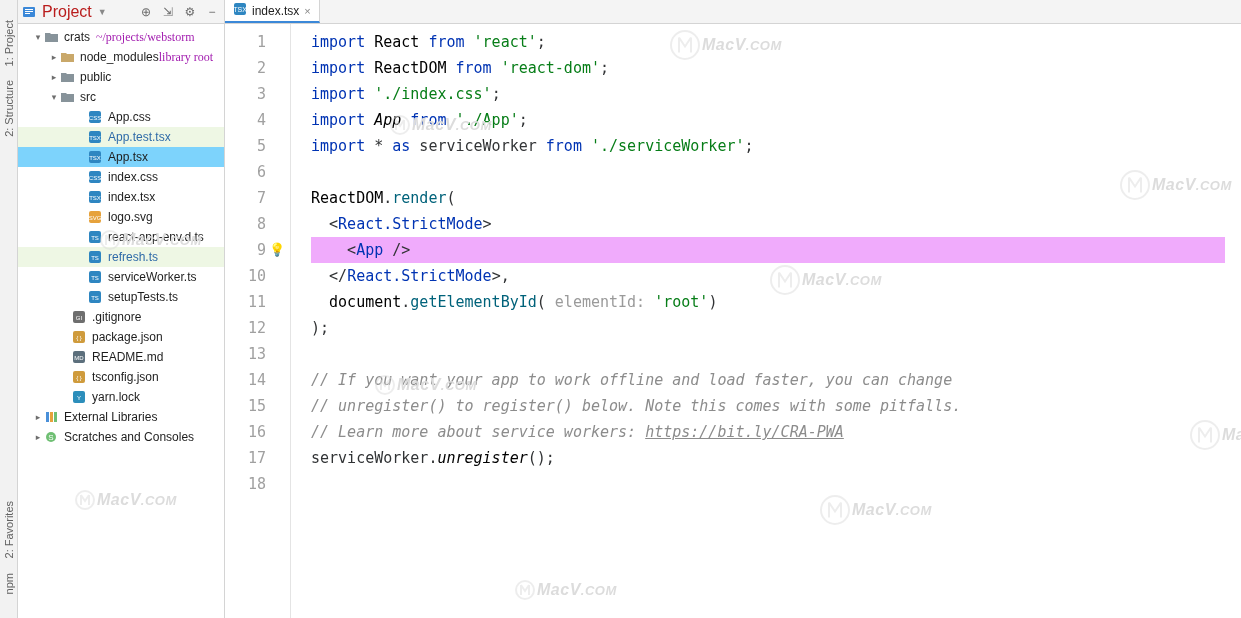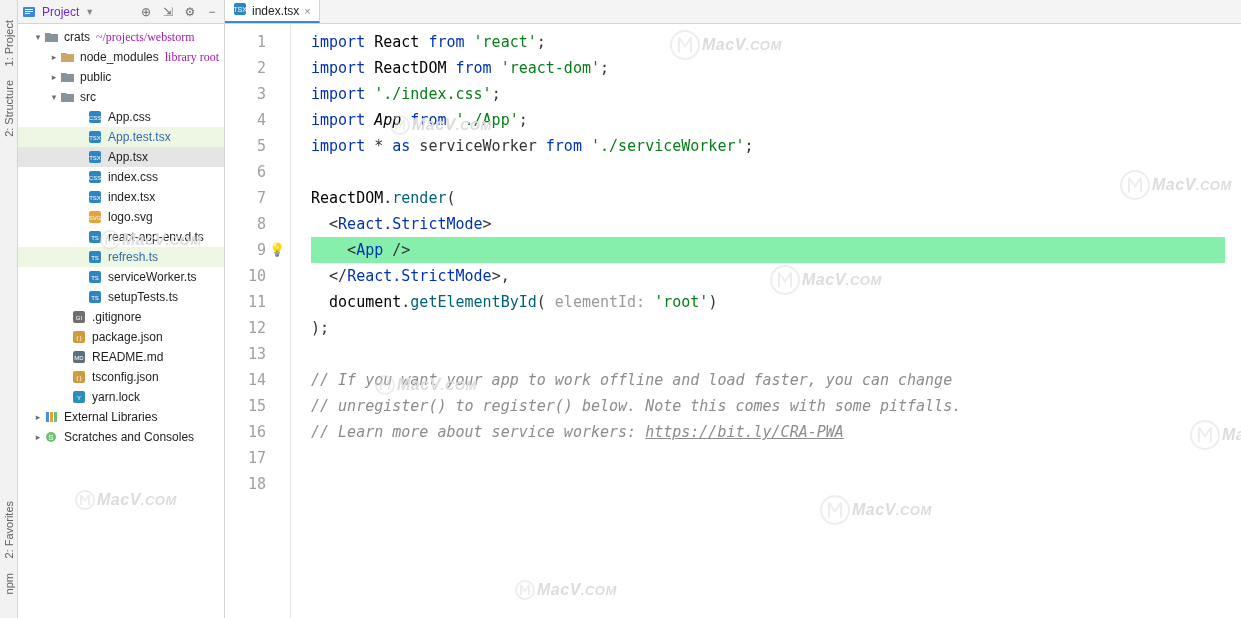--- a/index.html
+++ b/index.html
@@ -42,42 +42,42 @@
 .sidebar-header {
   height: 24px;
   border-bottom: 1px solid #d4d4d4;
   display: flex;
   align-items: center;
   padding: 0 4px;
   gap: 6px;
   background: #f4f4f4;
 }
 .project-icon { width: 14px; height: 14px; display: inline-block; }
-.project-label { font-size: 12px; color: #6d28d9; font-weight: 500; }
+.project-label { font-size: 16px; color: #b91c1c; font-weight: 500; }
 .dropdown-chev { color: #888; font-size: 9px; }
 .header-spacer { flex: 1; }
 .header-btn {
   width: 16px; height: 16px;
   display: flex; align-items: center; justify-content: center;
   color: #6e6e6e; cursor: pointer; font-size: 12px;
 }
 .tree {
   flex: 1;
   overflow-y: auto;
   padding-top: 3px;
 }
 .tree-row {
   display: flex;
   align-items: center;
   height: 20px;
   padding-left: 0;
   white-space: nowrap;
   cursor: pointer;
 }
-.tree-row.selected { background: #e5e5e5; }
+.tree-row.selected { background: #7dd3fc; }
 .tree-row.highlighted { background: #eef7e4; }
 .tree-indent { display: inline-block; }
 .expand-arrow {
   width: 12px;
   display: inline-flex;
   justify-content: center;
   color: #6e6e6e;
   font-size: 9px;
 }
 .file-icon {
@@ -119,21 +119,21 @@
 }
 .gutter-line { height: 26px; display: flex; align-items: center; justify-content: flex-end; padding-right: 24px; color: #a0a0a0; position: relative; }
 .gutter-line .bulb {
   position: absolute;
   right: 4px;
   color: #e6a23c;
   font-size: 13px;
 }
 .code-col { flex: 1; padding: 5px 16px 0 20px; position: relative; }
 .code-line { height: 26px; white-space: pre; }
-.code-line.current { background: #86efac; }
+.code-line.current { background: #f0abfc; }
 .kw { color: #0033b3; }
 .fn { color: #00627a; }
 .cls { color: #000; }
 .str { color: #067d17; }
 .tag { color: #0033b3; }
 .attrhint { color: #9a9a9a; font-style: normal; }
 .method-it { font-style: italic; color: #000; }
 .cmt { color: #8c8c8c; font-style: italic; }
 .cmt a { color: #8c8c8c; text-decoration: underline; }
 .watermark {
@@ -198,21 +198,21 @@
         </div>
         <div class="tree-row">
           <span class="tree-indent" style="width: 30px;"></span>
           <span class="expand-arrow">▸</span>
           <span class="file-icon">
             <svg width="16" height="14">
               <path d="M1 3h5l1 1h7v8H1z" fill="#c9a86a"></path>
             </svg>
           </span>
           <span class="tree-label">node_modules</span>
-          <span class="tree-label muted" style="margin-left: 6px;">library root</span>
+          <span class="tree-label muted" style="">library root</span>
         </div>
         <div class="tree-row">
           <span class="tree-indent" style="width: 30px;"></span>
           <span class="expand-arrow">▸</span>
           <span class="file-icon">
             <svg width="16" height="14">
               <path d="M1 3h5l1 1h7v8H1z" fill="#87939a"></path>
             </svg>
           </span>
           <span class="tree-label">public</span>
@@ -462,20 +462,21 @@
           <div class="code-line"><span class="cls">ReactDOM</span>.<span class="fn">render</span>(</div>
           <div class="code-line">  &lt;<span class="tag">React.StrictMode</span>&gt;</div>
           <div class="code-line current">    &lt;<span class="tag">App</span> /&gt;</div>
           <div class="code-line">  &lt;/<span class="tag">React.StrictMode</span>&gt;,</div>
           <div class="code-line">  <span class="cls">document</span>.<span class="fn">getElementById</span>( <span class="attrhint">elementId:</span> <span class="str">'root'</span>)</div>
           <div class="code-line">);</div>
           <div class="code-line"></div>
           <div class="code-line"><span class="cmt">// If you want your app to work offline and load faster, you can change</span></div>
           <div class="code-line"><span class="cmt">// unregister() to register() below. Note this comes with some pitfalls.</span></div>
           <div class="code-line"><span class="cmt">// Learn more about service workers: <a href="#">https://bit.ly/CRA-PWA</a></span></div>
+          <div class="code-line">serviceWorker.<span class="method-it">unregister</span>();</div>
           <div class="code-line"></div>
         </div>
     </div>
   </div>
 </div>
 
 <div class="watermark" style="left: 670px; top: 30px;">
     <svg width="30" height="30">
       <circle cx="15" cy="15" r="14" fill="none" stroke="#dcdcdc" stroke-width="2"></circle>
       <path d="M9 7.5 L9 22.5 M9 7.5 L15 16.5 L21 7.5 M21 7.5 L21 22.5" stroke="#dcdcdc" stroke-width="2" fill="none"></path>

